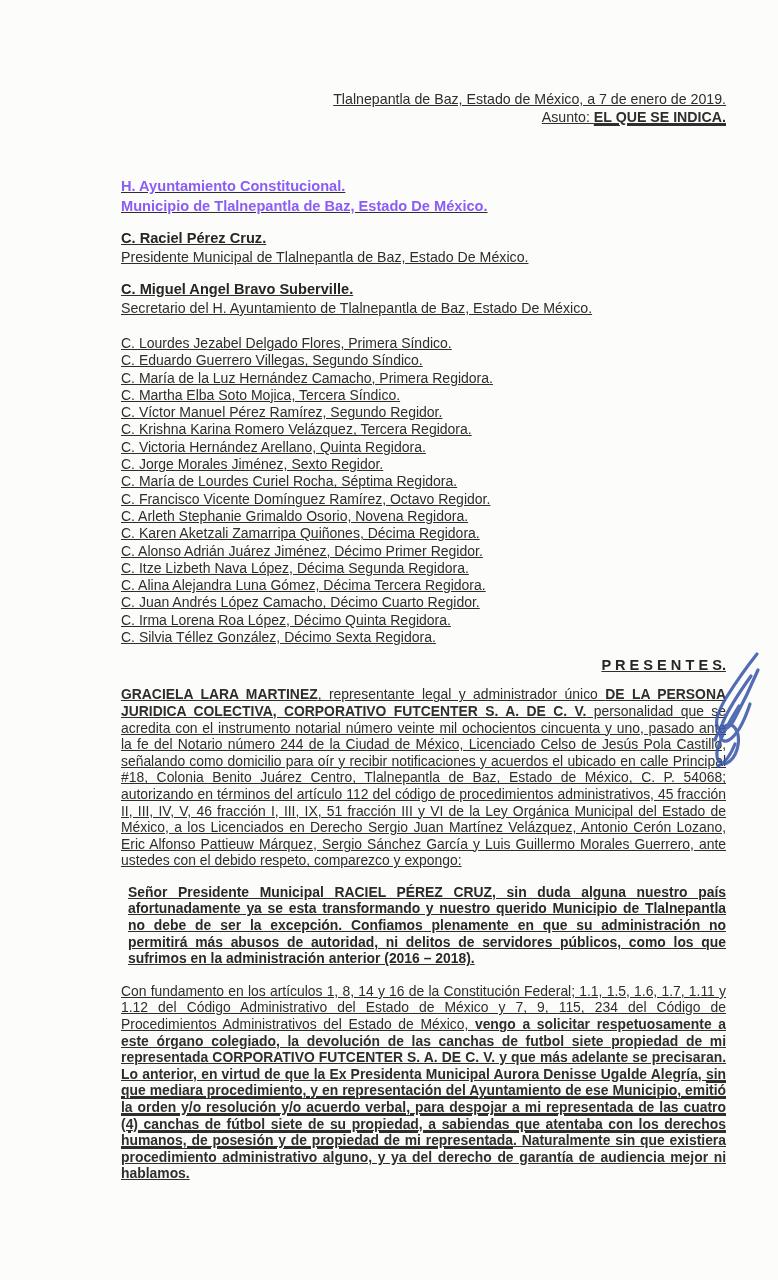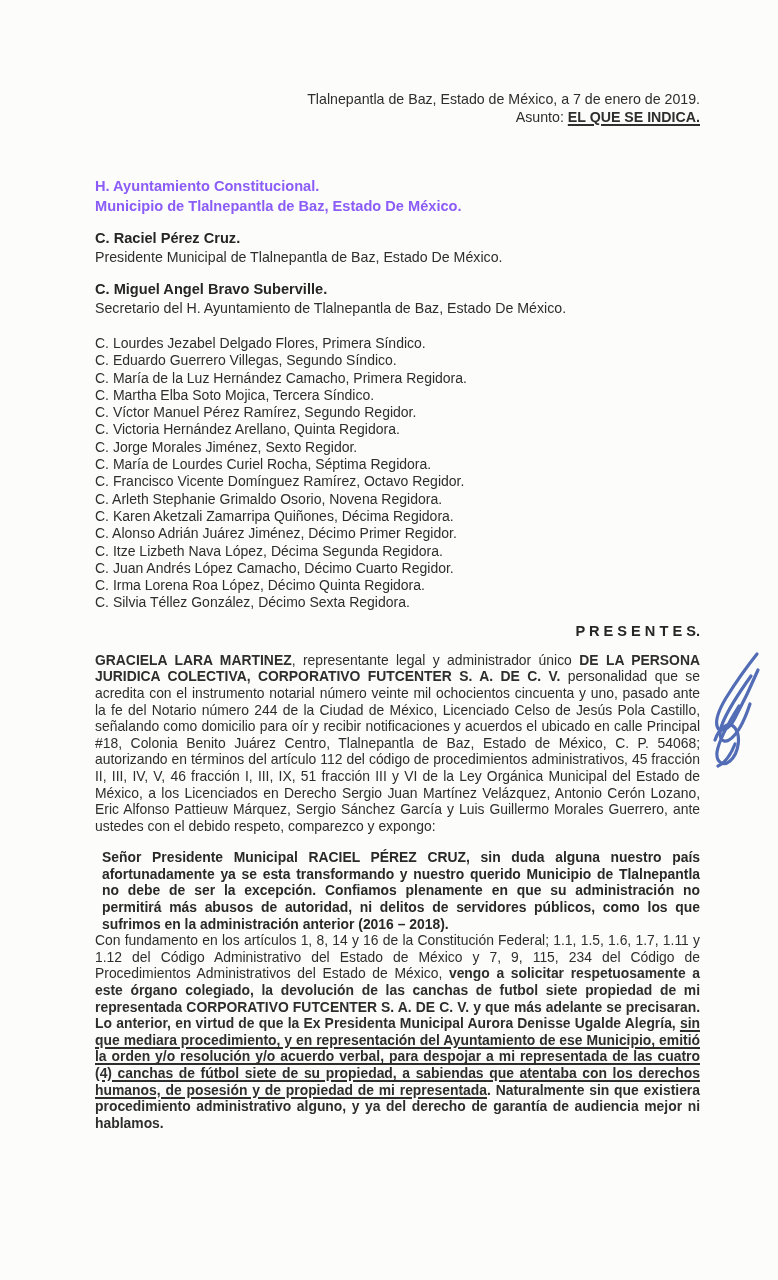--- a/index.html
+++ b/index.html
@@ -7,36 +7,37 @@
     position: relative;
     width: 778px;
     height: 1280px;
     background: #fcfcfa;
     font-family: "Liberation Sans", sans-serif;
     color: #2e2e2e;
     overflow: hidden;
   }
   .content {
     position: absolute;
-    left: 95px;
+    left: 121px;
     top: 90px;
     width: 605px;
+    text-decoration: underline;
   }
   .date-block { text-align: right; font-size: 14.2px; line-height: 18px; }
   .b { font-weight: bold; }
   .u { text-decoration: underline; text-decoration-thickness: 1.5px; text-underline-offset: 2px; }
   .org-block { margin-top: 50px; font-weight: bold; font-size: 14.6px; line-height: 20px; color: #8b5cf6; }
   .official-block { margin-top: 13px; font-size: 14.2px; line-height: 19px; }
   .official-name { font-weight: bold; font-size: 14.6px; color: #262626; }
   .council-list { margin-top: 17px; font-size: 14px; line-height: 17.3px; }
   .presentes { margin-top: 11px; font-weight: bold; font-size: 14.6px; color: #262626; text-align: right; }
   .para { text-align: justify; font-size: 13.9px; line-height: 16.6px; margin: 0; }
   .p1 { margin-top: 13px; }
   .p2 { margin-top: 15px; font-weight: bold; padding-left: 7px; color: #292929; }
-  .p3 { }
+  .p3 { margin-top: 16px; }
   .signature {
     position: absolute;
     left: 694px;
     top: 648px;
     width: 80px;
     height: 128px;
   }
   .signature svg { width: 100%; height: 100%; }
 </style>
 </head>
@@ -64,28 +65,30 @@
       <div class="official-name">C. Miguel Angel Bravo Suberville.</div>
       <div>Secretario del H. Ayuntamiento de Tlalnepantla de Baz, Estado De México.</div>
     </div>
 
     <div class="council-list">
       <div>C. Lourdes Jezabel Delgado Flores, Primera Síndico.</div>
       <div>C. Eduardo Guerrero Villegas, Segundo Síndico.</div>
       <div>C. María de la Luz Hernández Camacho, Primera Regidora.</div>
       <div>C. Martha Elba Soto Mojica, Tercera Síndico.</div>
       <div>C. Víctor Manuel Pérez Ramírez, Segundo Regidor.</div>
+      <div>C. Krishna Karina Romero Velázquez, Tercera Regidora.</div>
       <div>C. Victoria Hernández Arellano, Quinta Regidora.</div>
       <div>C. Jorge Morales Jiménez, Sexto Regidor.</div>
       <div>C. María de Lourdes Curiel Rocha, Séptima Regidora.</div>
       <div>C. Francisco Vicente Domínguez Ramírez, Octavo Regidor.</div>
       <div>C. Arleth Stephanie Grimaldo Osorio, Novena Regidora.</div>
       <div>C. Karen Aketzali Zamarripa Quiñones, Décima Regidora.</div>
       <div>C. Alonso Adrián Juárez Jiménez, Décimo Primer Regidor.</div>
       <div>C. Itze Lizbeth Nava López, Décima Segunda Regidora.</div>
+      <div>C. Alina Alejandra Luna Gómez, Décima Tercera Regidora.</div>
       <div>C. Juan Andrés López Camacho, Décimo Cuarto Regidor.</div>
       <div>C. Irma Lorena Roa López, Décimo Quinta Regidora.</div>
       <div>C. Silvia Téllez González, Décimo Sexta Regidora.</div>
     </div>
 
     <div class="presentes">P R E S E N T E S.</div>
 
     <p class="para p1"><span class="b">GRACIELA LARA MARTINEZ</span><span>, representante legal y administrador único </span><span class="b">DE LA PERSONA JURIDICA COLECTIVA, CORPORATIVO FUTCENTER S. A. DE C. V.</span><span> personalidad que se acredita con el instrumento notarial número veinte mil ochocientos cincuenta y uno, pasado ante la fe del Notario número 244 de la Ciudad de México, Licenciado Celso de Jesús Pola Castillo, señalando como domicilio para oír y recibir notificaciones y acuerdos el ubicado en calle Principal #18, Colonia Benito Juárez Centro, Tlalnepantla de Baz, Estado de México, C. P. 54068; autorizando en términos del artículo 112 del código de procedimientos administrativos, 45 fracción II, III, IV, V, 46 fracción I, III, IX, 51 fracción III y VI de la Ley Orgánica Municipal del Estado de México, a los Licenciados en Derecho Sergio Juan Martínez Velázquez, Antonio Cerón Lozano, Eric Alfonso Pattieuw Márquez, Sergio Sánchez García y Luis Guillermo Morales Guerrero, ante ustedes con el debido respeto, comparezco y expongo:</span></p>
 
     <p class="para p2">Señor Presidente Municipal RACIEL PÉREZ CRUZ, sin duda alguna nuestro país afortunadamente ya se esta transformando y nuestro querido Municipio de Tlalnepantla no debe de ser la excepción. Confiamos plenamente en que su administración no permitirá más abusos de autoridad, ni delitos de servidores públicos, como los que sufrimos en la administración anterior (2016 – 2018).</p>

